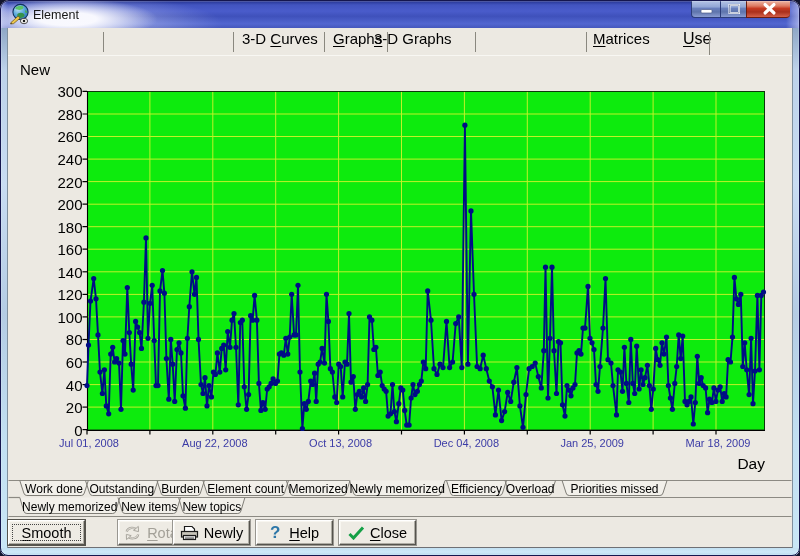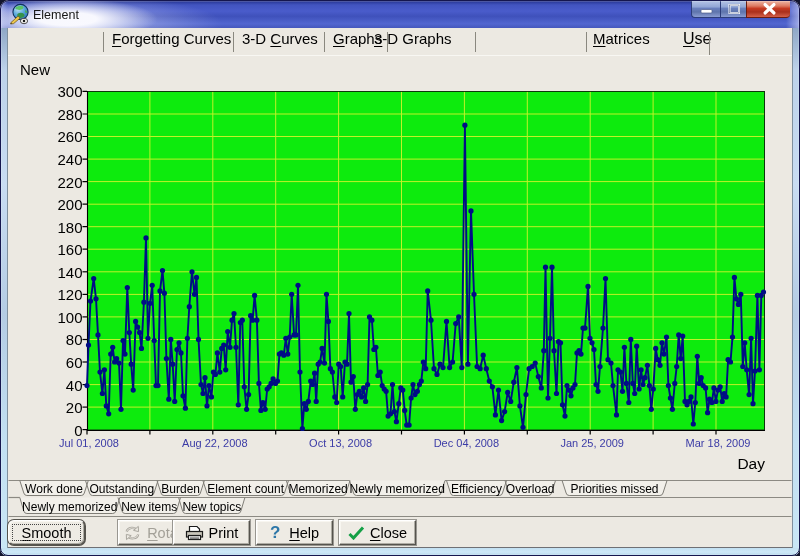--- a/index.html
+++ b/index.html
@@ -38,21 +38,21 @@
 .tsep { position:absolute; top:32px; height:20px; width:1px; background:#8a887f; z-index:5; }
 .tsep.tall { height:23px; }
 u { text-decoration:underline; text-underline-offset:2px; }
 #tabline { position:absolute; left:8px; top:55px; width:784px; height:1px; background:#f8f7f3; z-index:4; }
 .btn { position:absolute; top:520px; width:77px; height:25px; background:#eeebe4;
   border:1px solid; border-color:#ffffff #55534d #55534d #ffffff;
   box-shadow:0 0 0 1px #989690, inset -1px -1px 0 #aeaca4, inset 1px 1px 0 #f8f6f0;
   display:flex; align-items:center; justify-content:center; font-size:14.5px; color:#000; z-index:10; }
 .btn .ic { display:inline-flex; margin-right:5px; }
 .btn .qm { color:#2d77a8; font-weight:bold; font-size:17px; margin-right:9px; }
-.btn.focus { box-shadow:0 0 0 1px #55534d, inset -1px -1px 0 #aeaca4, inset 1px 1px 0 #f8f6f0;border-radius:6px; }
+.btn.focus { box-shadow:0 0 0 1px #55534d, inset -1px -1px 0 #aeaca4, inset 1px 1px 0 #f8f6f0; }
 .btn.focus .dot { position:absolute; inset:3px; border:1px dotted #444; }
 .btn.dis { color:#a3a098;margin-left:28px; }
 .btn.dis u { color:#a3a098; }
 </style></head>
 <body>
 <div id="win">
   <div id="title">
       <svg class="ico" width="24" height="24" viewBox="0 0 24 24">
 <defs>
           <radialGradient id="gl" cx="0.35" cy="0.3" r="0.9">
@@ -522,21 +522,20 @@
       <path d="M 178.6 497.5 L 182.6 511.0 Q 183.2 513.5 185.7 513.5 L 237.8 513.5 Q 240.3 513.5 240.9 511.0 L 244.9 497.5" fill="none" stroke="#7f7d76" stroke-width="1"></path>
       <g font-size="12" fill="#000">
         <text x="69.8" y="511.2" text-anchor="middle">Newly memorized</text>
         <text x="149.2" y="511.2" text-anchor="middle">New items</text>
         <text x="211.8" y="511.2" text-anchor="middle">New topics</text>
       </g>
       <line x1="8.5" y1="516.5" x2="791.5" y2="516.5" stroke="#8c8a83" stroke-width="1.2"></line>
 </svg>
 
 <div class="tsep" style="left:103px"></div>
-<div class="ttab" style="left:112px"><u>F</u>orgetting Curves</div>
 <div class="tsep" style="left:233px"></div>
 <div class="ttab" style="left:242px">3-D <u>C</u>urves</div>
 <div class="tsep" style="left:324px"></div>
 <div class="ttab" style="left:333px"><u>G</u>raphs</div>
 <div class="tsep" style="left:387px"></div>
 <div class="ttab" style="left:374px"><u>3</u>-D Graphs</div>
 <div class="tsep" style="left:475px"></div>
 <div class="tsep" style="left:586px"></div>
 <div class="ttab" style="left:593px"><u>M</u>atrices</div>
 <div class="ttab sel" style="left:683px"><u>U</u>se</div>
@@ -568,21 +567,21 @@
 <div class="btn" style="left:173px">
       <span class="ic">
         <svg width="19" height="16" viewBox="0 0 19 16">
           <path d="M4.5 6.5 L4.5 1.5 L12 1.5 L14.5 4 L14.5 6.5" fill="#fff" stroke="#1a1a1a" stroke-width="1.2"></path>
           <rect x="1.5" y="6.5" width="16" height="5.5" fill="#c8c5ba" stroke="#1a1a1a" stroke-width="1.2"></rect>
           <rect x="3.5" y="10.5" width="12" height="4" fill="#fff" stroke="#1a1a1a" stroke-width="1.2"></rect>
           <line x1="5" y1="12.2" x2="14" y2="12.2" stroke="#555" stroke-width="0.8"></line>
           <line x1="5" y1="13.6" x2="14" y2="13.6" stroke="#555" stroke-width="0.8"></line>
         </svg>
       </span>
-      <span class="bl">Print</span>
+      <span class="bl">Newly</span>
     </div>
 <div class="btn" style="left:256px">
       <span class="qm">?</span>
       <span class="bl"><u>H</u>elp</span>
     </div>
 <div class="btn" style="left:339px">
       <span class="ic">
         <svg width="17" height="14" viewBox="0 0 17 14">
           <path d="M1.5 8 L5.5 12 L15 1.5" fill="none" stroke="#14a046" stroke-width="3"></path>
         </svg>

